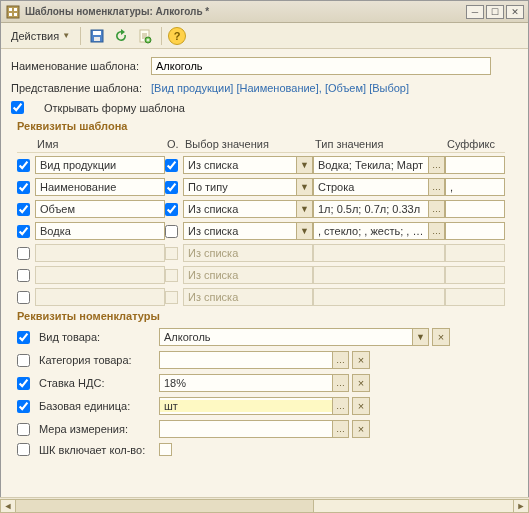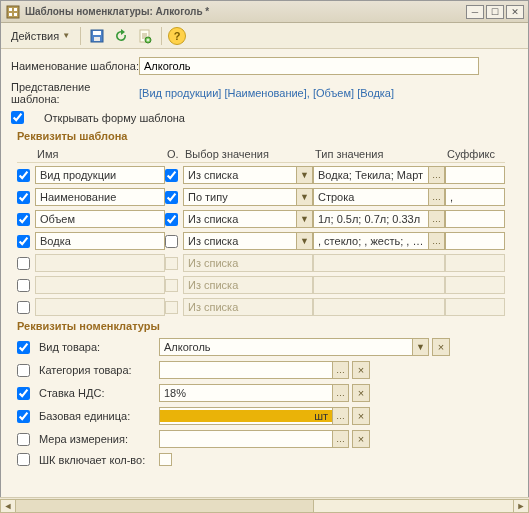--- a/index.html
+++ b/index.html
@@ -62,21 +62,21 @@
     background: #ffd24a; border: 1px solid #c9a020;
     display: inline-flex; align-items: center; justify-content: center;
     color: #7a5d00; font-weight: bold; font-size: 11px;
   }
   .content {
     padding: 8px 10px 0 10px;
     height: calc(100% - 22px - 26px - 16px);
     overflow: hidden;
   }
   .form-row { display: flex; align-items: center; margin-bottom: 6px; }
-  .form-row .lbl { width: 128px; color: #333; }
+  .form-row .lbl { width: 140px; color: #333; }
   .text-input {
     border: 1px solid #bcae81;
     background: #fffef9;
     height: 18px;
     padding: 1px 4px;
     font-family: inherit; font-size: 11px;
     outline: none;
   }
   .link-field { padding: 1px 0; }
   .link-field span { color: #336db0; cursor: default; }
@@ -222,21 +222,21 @@
     <span class="lbl">Наименование шаблона:</span>
     <input class="text-input" style="width: 340px;" value="Алкоголь">
   </div>
 
   <div class="form-row">
     <span class="lbl">Представление шаблона:</span>
     <span class="link-field">
       <span>[Вид продукции]</span>
       <span>[Наименование],</span>
       <span>[Объем]</span>
-      <span>[Водка]</span>
+      <span>[Выбор]</span>
     </span>
   </div>
 
   <div class="form-row">
     <label class="chk">
       <input type="checkbox" checked="" style="">
       <span>Открывать форму шаблона</span>
     </label>
   </div>
 
@@ -409,21 +409,21 @@
             <span class="btn">…</span>
         </div>
         <span class="nom-clear">×</span>
       </div>
       </div>
       <div class="nom-row">
         <input type="checkbox" checked="" style="margin: 0px; width: 13px; height: 13px;">
         <span class="lbl">Базовая единица:</span>
         <div class="nom-field">
         <div class="nom-input" style="width:190px">
-          <span class="val" style="background:#eab308;text-align:right;">шт</span>
+          <span class="val" style="background:#fef9c3;">шт</span>
             <span class="btn">…</span>
         </div>
         <span class="nom-clear">×</span>
       </div>
       </div>
       <div class="nom-row">
         <input type="checkbox" style="margin: 0px; width: 13px; height: 13px;">
         <span class="lbl">Мера измерения:</span>
         <div class="nom-field">
         <div class="nom-input" style="width:190px">

